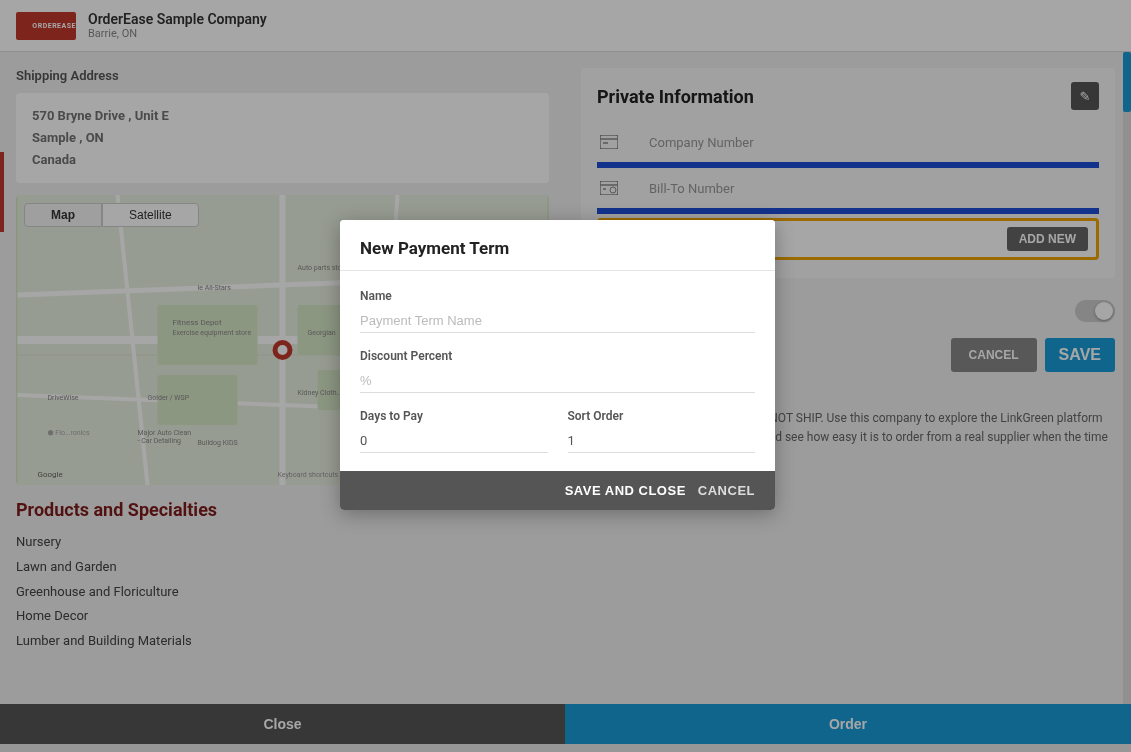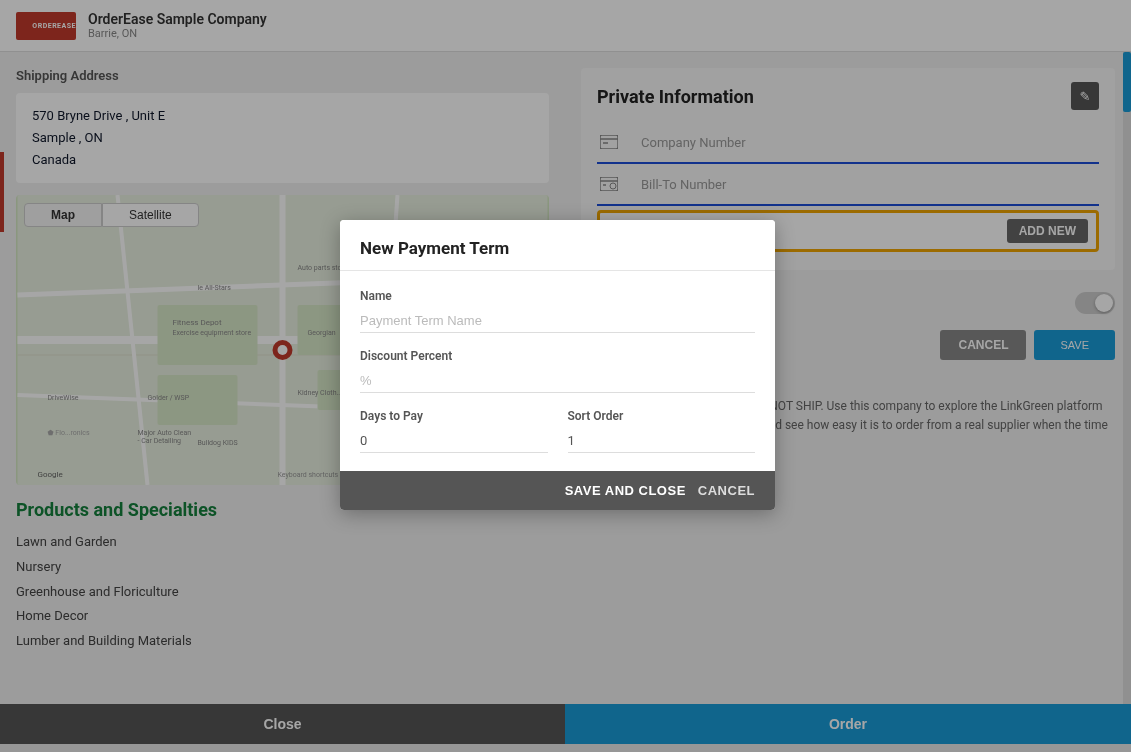--- a/index.html
+++ b/index.html
@@ -59,22 +59,23 @@
       font-weight: 600;
       color: #555;
       margin-bottom: 10px;
     }
     .address-block {
       background: #fff;
       border-radius: 4px;
       padding: 12px 16px;
       margin-bottom: 12px;
       font-size: 13px;
-      color: #0f172a;
+      color: #737373;
       line-height: 1.7;
+      font-weight: bold;
     }
     .map-container {
       width: 100%;
       height: 290px;
       background: #d4e8c2;
       border-radius: 4px;
       position: relative;
       overflow: hidden;
     }
     
@@ -98,21 +99,21 @@
     .map-btn:first-child { border-radius: 4px 0 0 4px; }
     .map-btn:last-child { border-radius: 0 4px 4px 0; }
 
     
     .products-section {
       margin-top: 14px;
     }
     .products-title {
       font-size: 18px;
       font-weight: 700;
-      color: #15803d;
+      color: #7f1d1d;
       margin-bottom: 10px;
     }
     .products-list {
       font-size: 13px;
       color: #444;
       line-height: 1.9;
     }
 
     
     .right-panel {
@@ -149,22 +150,22 @@
       cursor: pointer;
       display: flex;
       align-items: center;
       justify-content: center;
       font-size: 13px;
     }
     .info-row {
       display: flex;
       align-items: center;
       padding: 8px 0;
-      border-bottom: 2px solid #1d4ed8;
-      gap: 20px;
+      border-bottom: 6px solid #1d4ed8;
+      gap: 28px;
     }
     .info-row:last-child { border-bottom: none; }
     .info-icon {
       width: 24px;
       height: 24px;
       display: flex;
       align-items: center;
       justify-content: center;
       color: #888;
       font-size: 14px;
@@ -250,23 +251,23 @@
       padding: 8px 18px;
       font-size: 12px;
       font-weight: 600;
       cursor: pointer;
     }
     .save-btn {
       background: #1a9cd8;
       color: #fff;
       border: none;
       border-radius: 3px;
-      padding: 8px 26px;
-      font-size: 11px;
-      font-weight: 400;
+      padding: 8px 14px;
+      font-size: 16px;
+      font-weight: 700;
       cursor: pointer;
     }
 
     
     .shipping-section {
       margin-top: 8px;
     }
     .shipping-title {
       font-size: 18px;
       font-weight: 700;
@@ -497,22 +498,22 @@
         <text x="180" y="250" font-size="7" fill="#888">Bulldog KIDS</text>
 
         <text x="20" y="282" font-size="8" fill="#666">Google</text>
         <text x="260" y="282" font-size="7" fill="#999">Keyboard shortcuts   Map da...</text>
       </svg>
     </div>
 
     <div class="products-section">
       <div class="products-title">Products and Specialties</div>
       <div class="products-list" id="products-list">
+          <div>Nursery</div>
           <div>Lawn and Garden</div>
-          <div>Nursery</div>
           <div>Greenhouse and Floriculture</div>
           <div>Home Decor</div>
           <div>Lumber and Building Materials</div>
         </div>
     </div>
   </div>
 
   <div class="right-panel">
 
     <div class="private-section">

